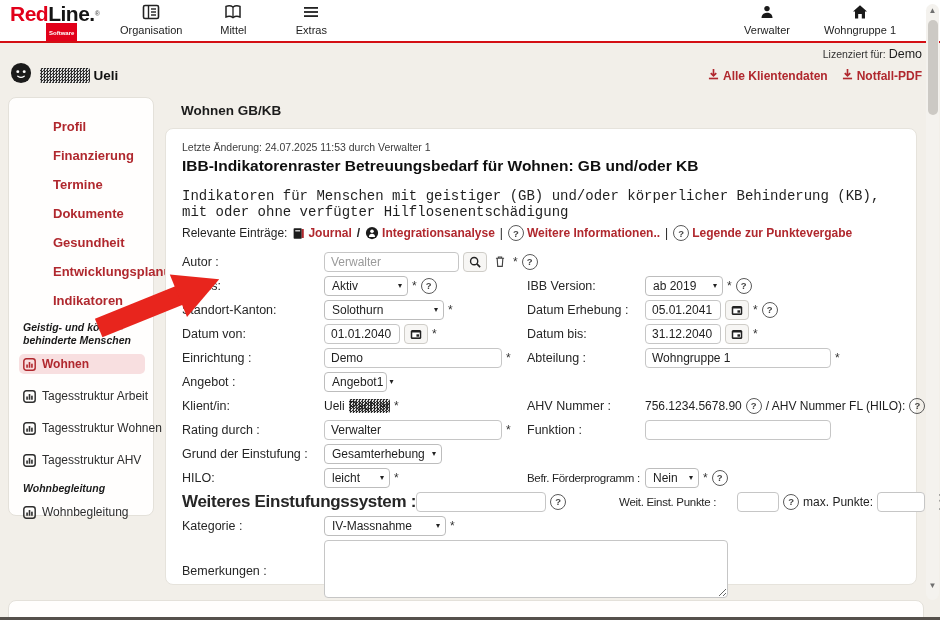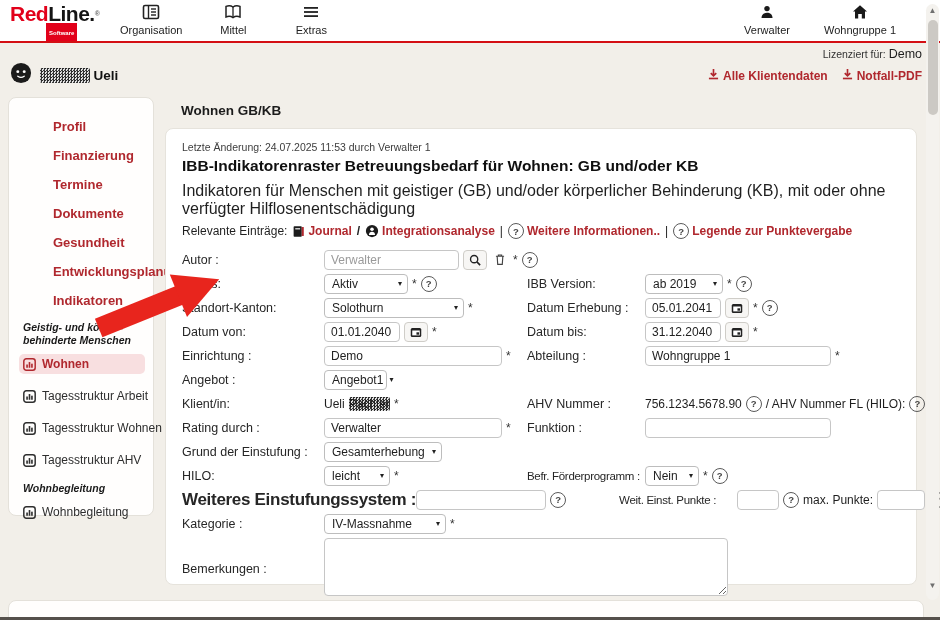--- a/index.html
+++ b/index.html
@@ -34,21 +34,21 @@
   .side-sec{font-size:10.5px;font-weight:bold;font-style:italic;color:#1a1a1a;line-height:13px;margin:8px 0 7px 2px;}
   .side-sub{display:flex;align-items:center;gap:6px;font-size:12px;color:#2e2e2e;padding:3px 4px;margin:0 0 12px -2px;border-radius:5px;cursor:pointer;white-space:nowrap;}
   .side-sub svg{flex:0 0 auto;}
   .side-sub.active{background:#f8dfe0;color:#b0282e;font-weight:bold;}
 
   
   .page-title{position:absolute;left:181px;top:103px;font-size:13.5px;font-weight:bold;color:#1c1c1c;}
   .panel{position:absolute;left:165px;top:128px;width:752px;height:457px;background:#fff;border:1px solid #e6e3dc;border-radius:8px;box-sizing:border-box;padding:12px 16px;}
   .meta{font-size:10.5px;color:#3d3d3d;}
   .ftitle{font-size:15.5px;font-weight:bold;color:#0f0f0f;margin-top:4px;}
-  .fsub{font-size:16px;color:#1f1f1f;margin-top:7px;}
+  .fsub{font-size:14px;color:#1f1f1f;margin-top:13px;font-family:Liberation Mono, monospace;}
   .relevant{display:flex;align-items:center;gap:5px;font-size:12px;margin-top:5px;color:#1f1f1f;flex-wrap:nowrap;}
   .rlink{color:#b0282e;font-weight:bold;display:inline-flex;align-items:center;gap:3px;cursor:pointer;white-space:nowrap;}
   .sep{color:#222;}
 
   .rows{margin-top:9px;}
   .frow{display:flex;align-items:center;min-height:23px;margin-bottom:1px;}
   .frow.top{align-items:center;}
   .lbl{flex:0 0 142px;font-size:12.5px;color:#262626;white-space:nowrap;}
   .lbl.tight{font-size:17px;letter-spacing:-0.3px;font-weight:bold;}
   .fld{flex:0 0 203px;display:flex;align-items:center;gap:4px;white-space:nowrap;}
@@ -308,21 +308,21 @@
               <span class="chev">▾</span>
             </span>
           <span class="req">*</span>
           <span class="qm">?</span>
         </span>
       </div>
 
       <div class="frow">
         <span class="lbl">Standort-Kanton:</span>
         <span class="fld">
-          <span class="sel" style="width:140px;">
+          <span class="sel" style="width:120px;">
               <span>Solothurn</span>
               <span class="chev">▾</span>
             </span>
           <span class="req">*</span>
         </span>
         <span class="rlbl">Datum Erhebung :</span>
         <span class="rfld">
           <input class="inp" style="width: 76px;" value="05.01.2041">
           <button class="icobtn">
               <svg width="12" height="12" viewBox="0 0 16 16">

